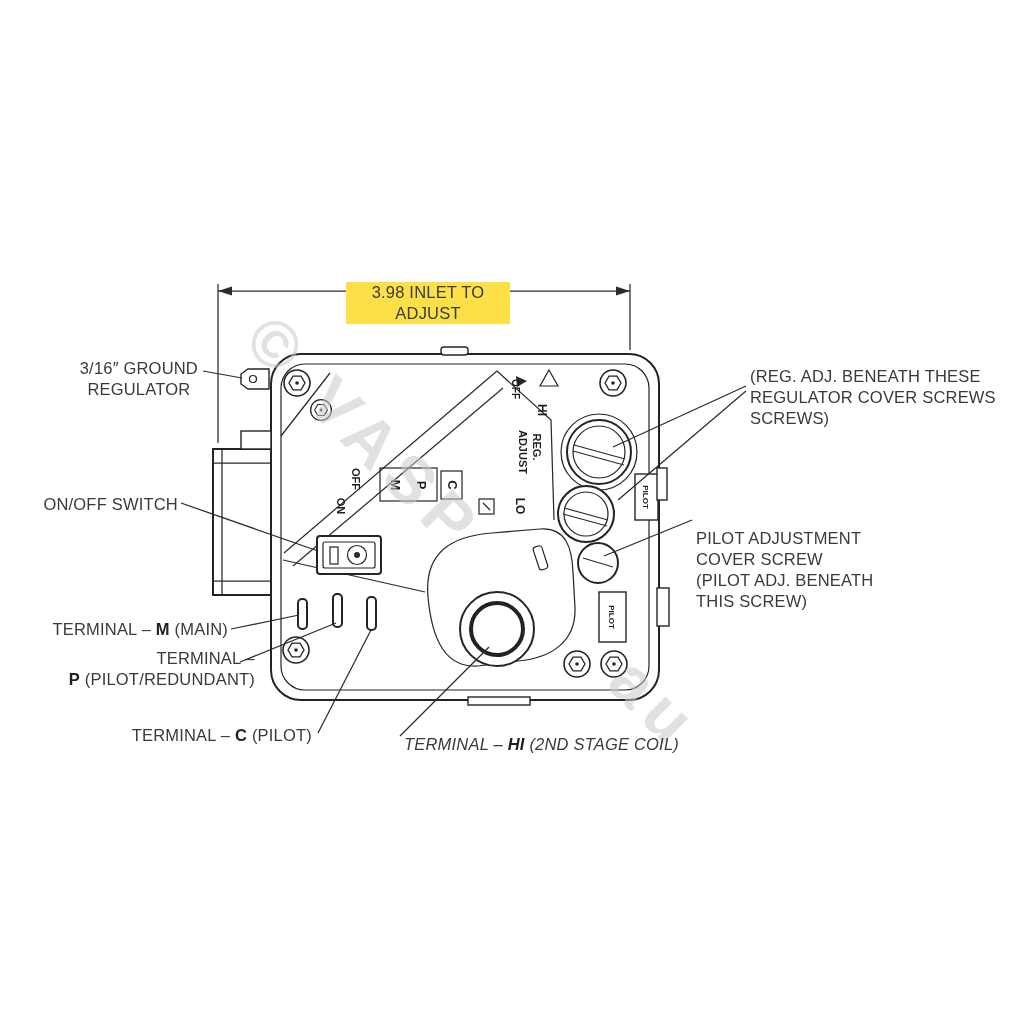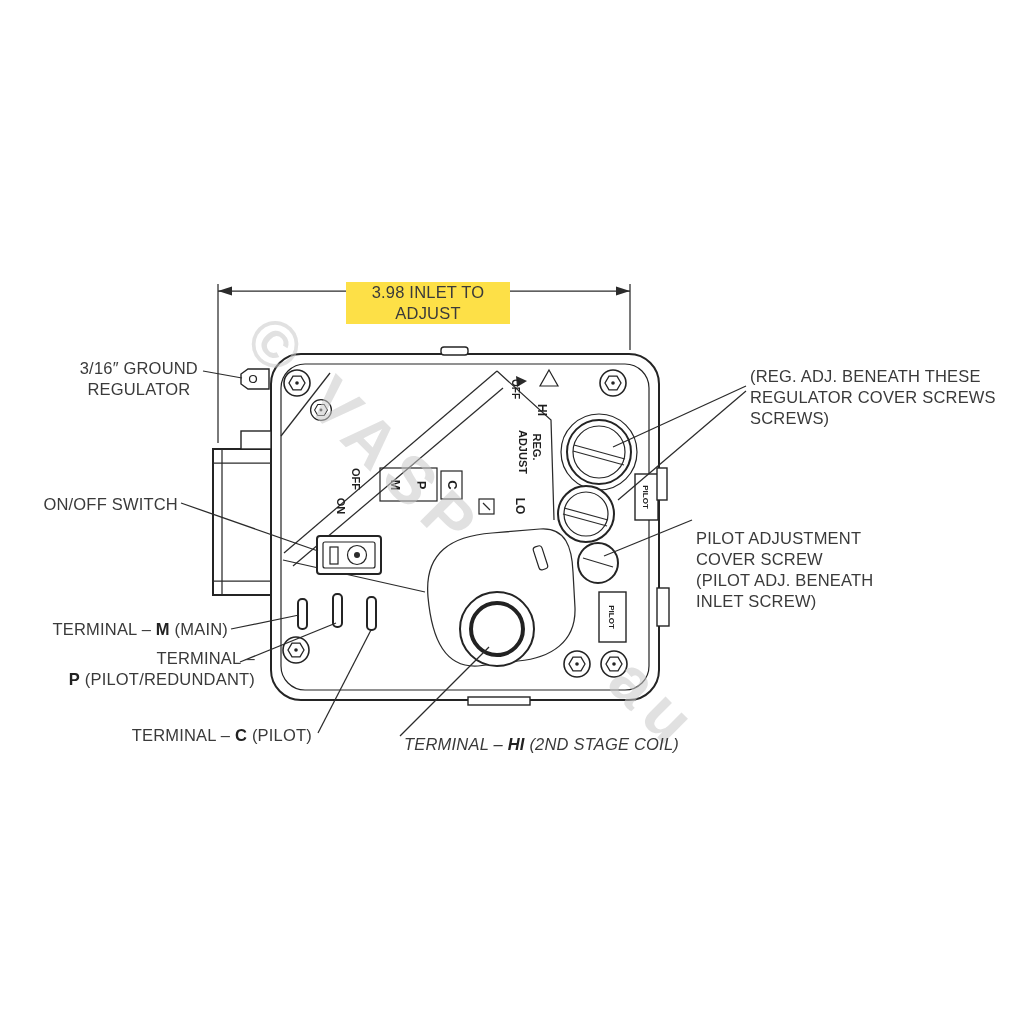--- a/index.html
+++ b/index.html
@@ -206,16 +206,16 @@
   <div class="callout" style="left:750px; top:366px;">
     <div>(REG. ADJ. BENEATH THESE</div>
     <div>REGULATOR COVER SCREWS</div>
     <div>SCREWS)</div>
   </div>
 
   <div class="callout" style="left:696px; top:496px;margin-top:32px;">
     <div>PILOT ADJUSTMENT</div>
     <div>COVER SCREW</div>
     <div>(PILOT ADJ. BENEATH</div>
-    <div>INLET SCREW)</div>
+    <div>THIS SCREW)</div>
   </div>
 
 </div>
 
 </body></html>

